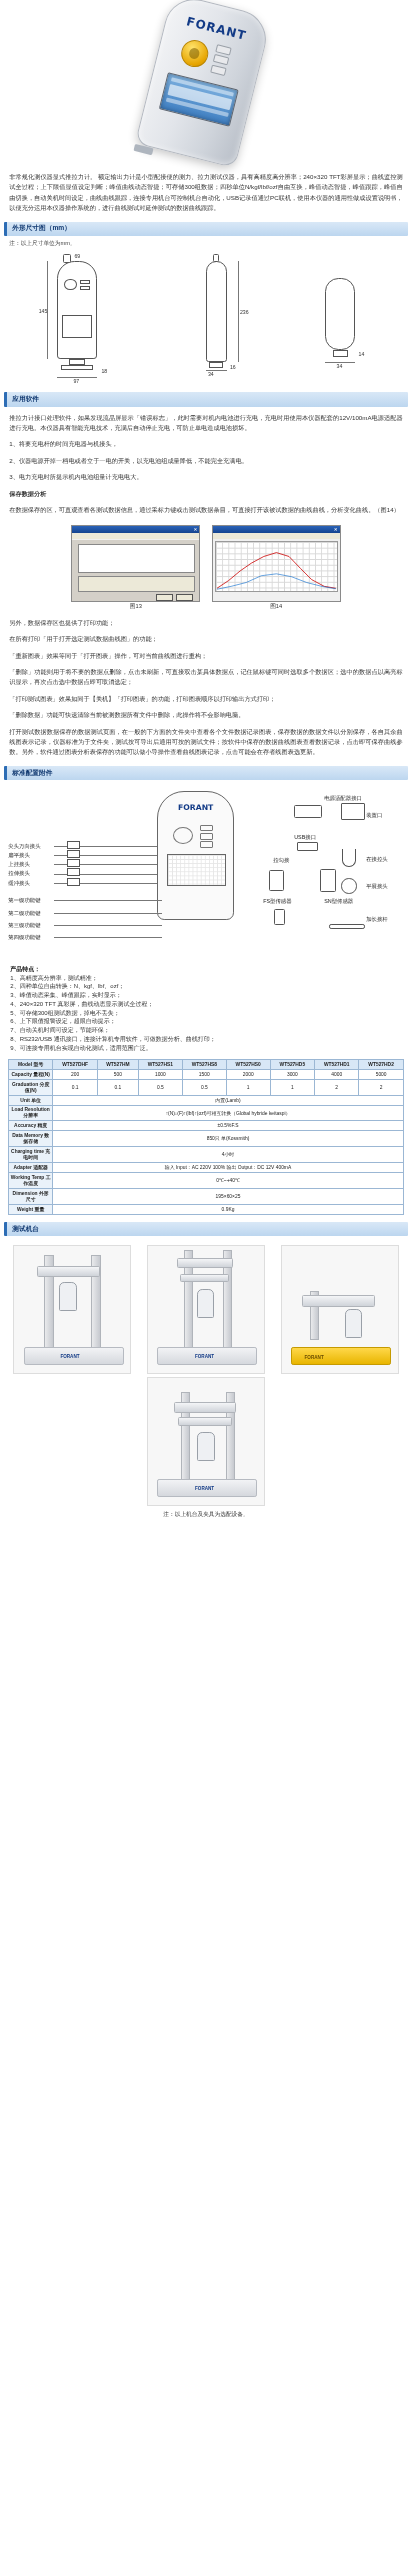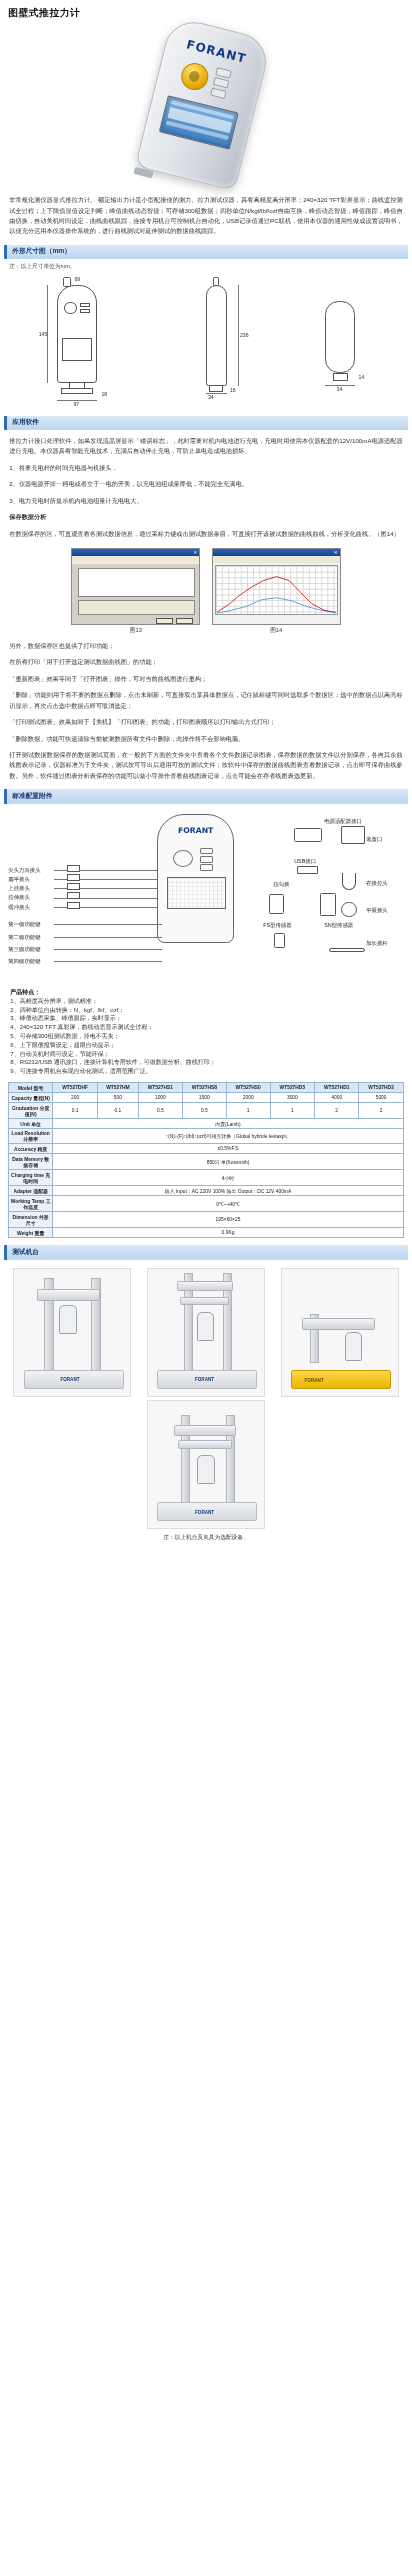--- a/index.html
+++ b/index.html
@@ -211,21 +211,20 @@
   .mach .brandtag{ position:absolute; font-size:4.6px; font-weight:bold; color:#123a86;}
   .mach.y .base{ background:linear-gradient(180deg,#ffd84a,#e8b500); border-color:#c59a00;}
 
   .foot-note{ text-align:center; font-size:5.7px; color:#333; padding:3.1px 0 7.2px 0;}
 </style>
 </head>
 <body>
 
 <div class="page">
 
-  <div class="main-title">图壁式推拉力计</div>
 
   <div class="hero">
     <div class="hero-device">
       <div class="dev-hook"></div>
       <div class="dev-body">
         <div class="dev-brand">FORANT</div>
         <div class="dev-keys">
           <div class="dpad">
               <div class="dpad-center"></div>
             </div>

